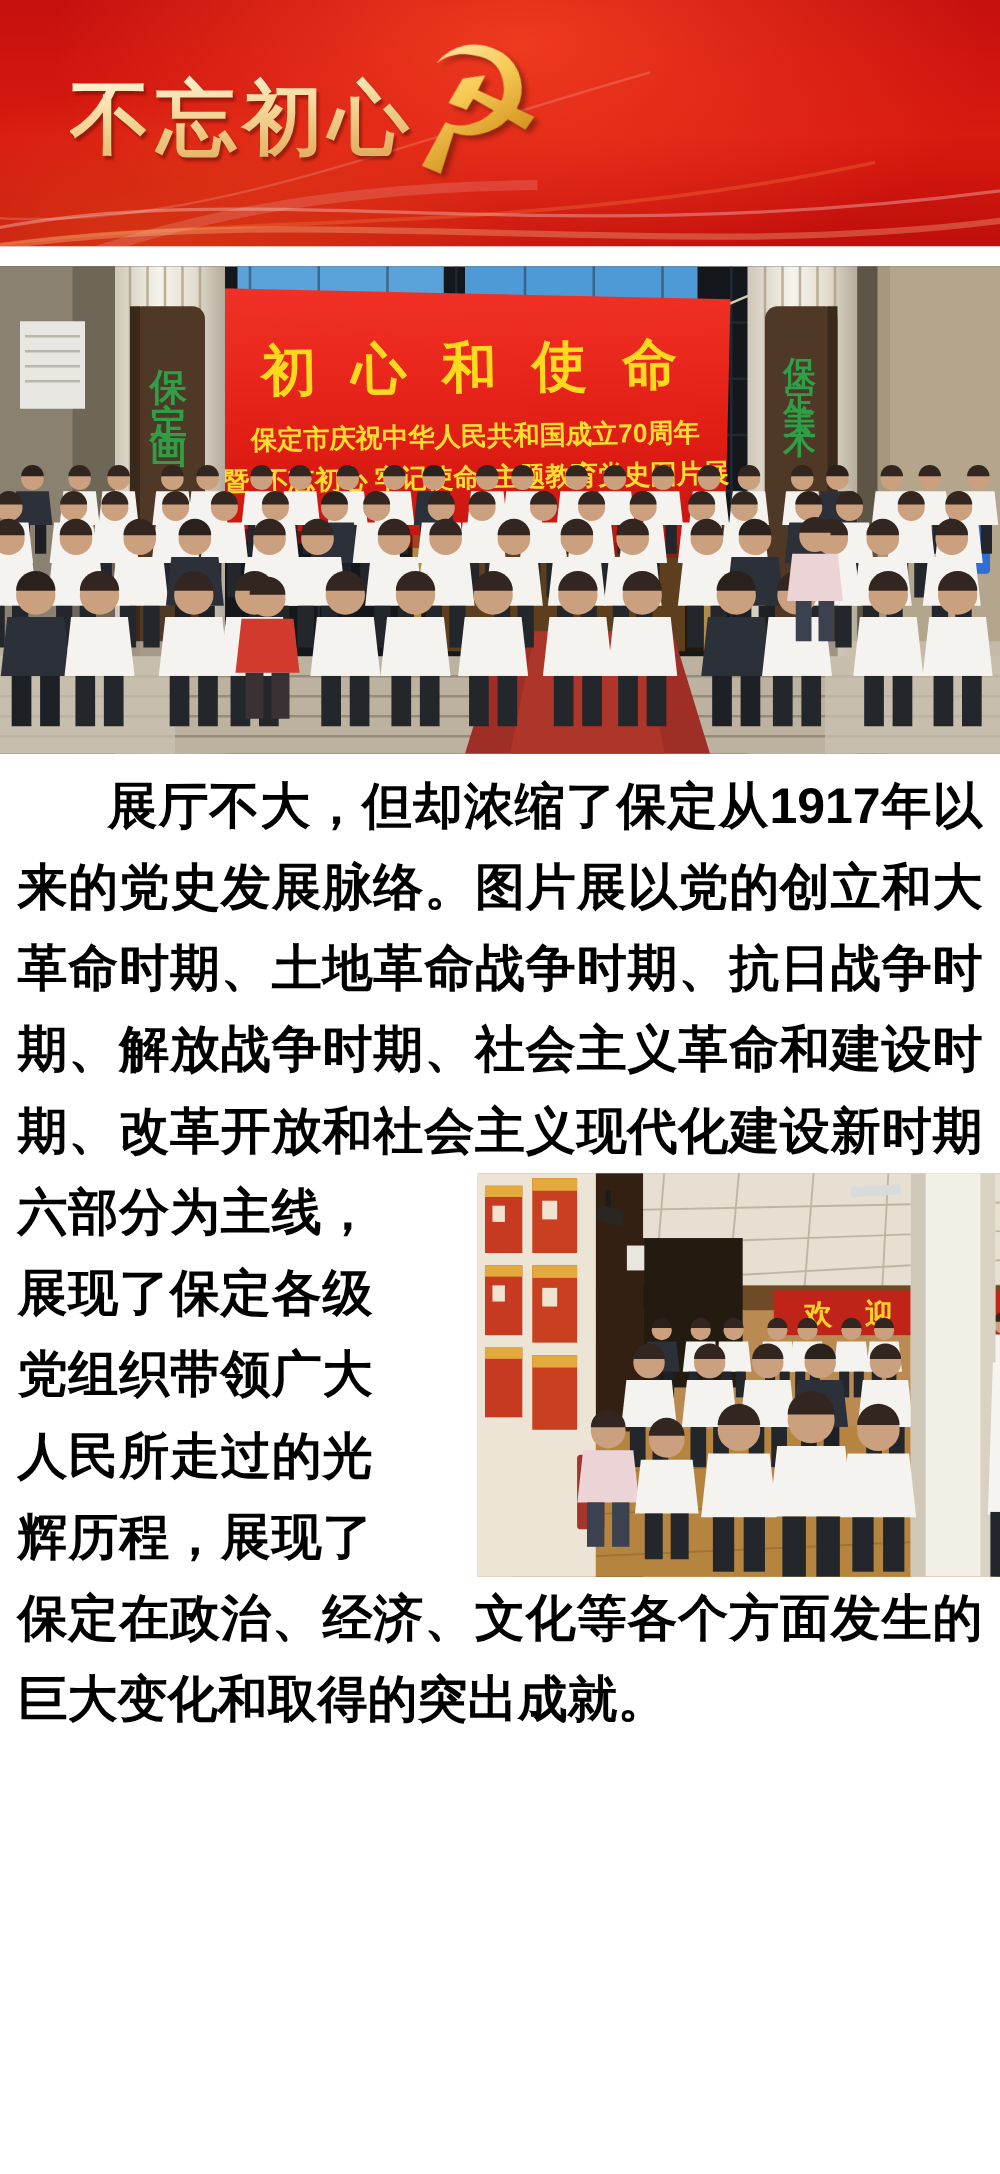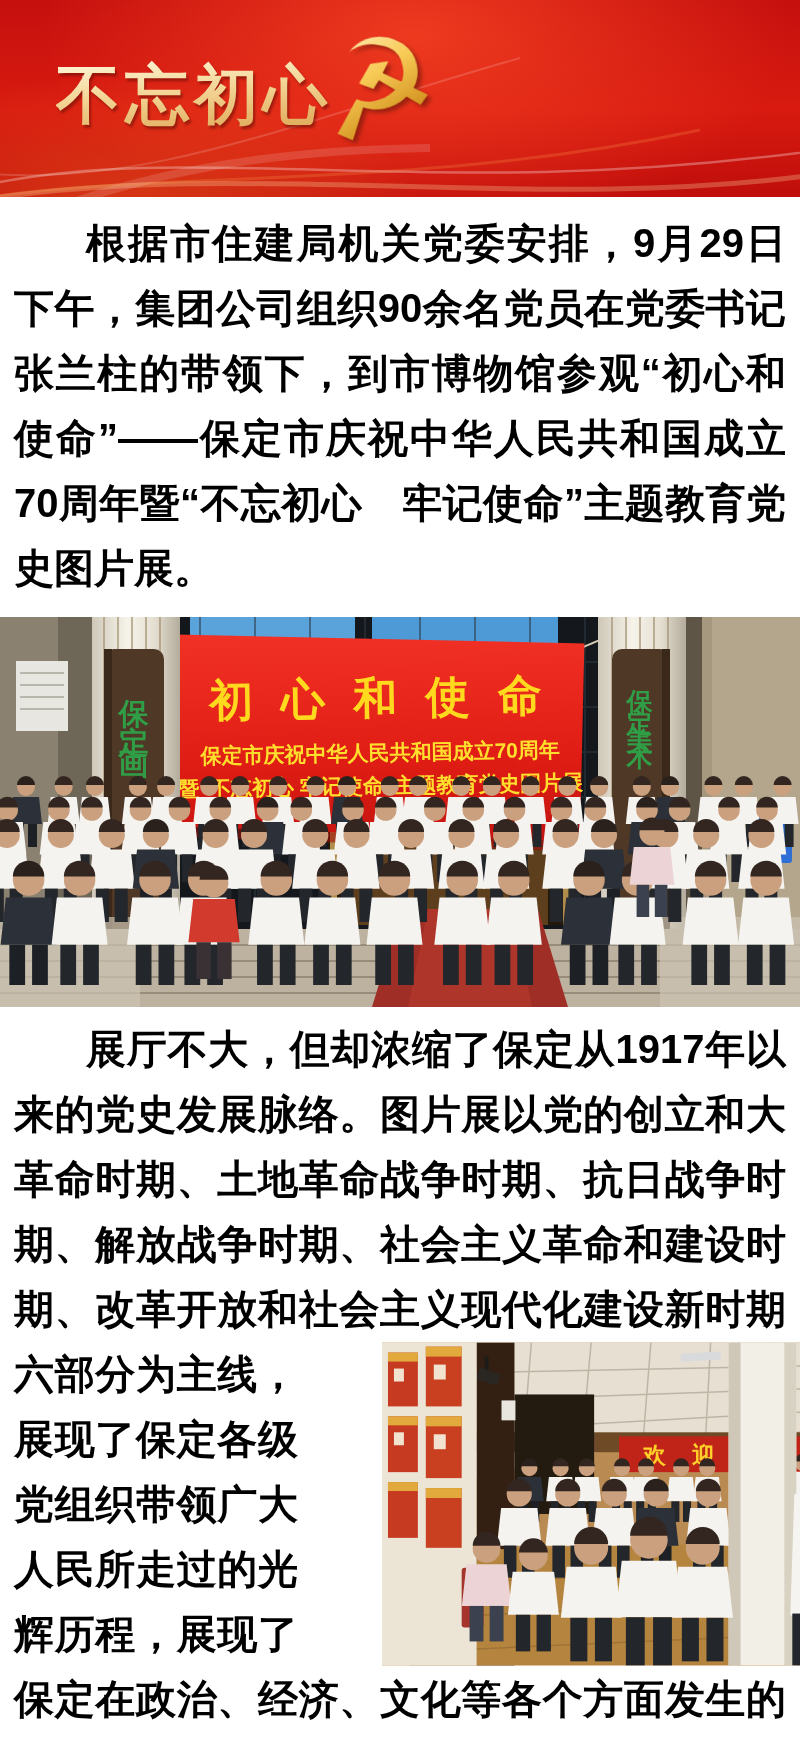--- a/index.html
+++ b/index.html
@@ -55,23 +55,20 @@
       <path d="M-20,186 C 200,138 430,204 820,150" stroke="rgba(255,255,255,.30)" stroke-width="2.5" fill="none"></path>
       <path d="M-20,200 C 250,158 540,214 820,174" stroke="rgba(255,226,170,.28)" stroke-width="5" fill="none"></path>
       <path d="M-30,172 C 140,192 300,120 520,58" stroke="rgba(255,255,255,.16)" stroke-width="2" fill="none"></path>
       <path d="M-20,240 C 110,178 250,150 430,148" stroke="rgba(255,255,255,.14)" stroke-width="8" fill="none"></path>
       <path d="M-10,197 C 180,170 420,190 700,130" stroke="rgba(255,170,80,.22)" stroke-width="3" fill="none"></path>
     </svg>
     <div class="slogan left">不忘初心</div>
     <div class="emblem">☭</div>
   </div>
 
-  <div class="article">
-    <p class="para p1">根据市住建局机关党委安排，9月29日下午，集团公司组织90余名党员在党委书记张兰柱的带领下，到市博物馆参观“初心和使命”——保定市庆祝中华人民共和国成立70周年暨“不忘初心　牢记使命”主题教育党史图片展。</p>
-  </div>
 
   <div class="photo1">
     <svg width="800" height="390" viewBox="0 0 800 390">
       <defs>
         <linearGradient id="bGrad" x1="0" y1="0" x2="0" y2="1">
           <stop offset="0" stop-color="#f23126"></stop>
             <stop offset="0.6" stop-color="#e01d14"></stop>
             <stop offset="1" stop-color="#c41410"></stop>
         </linearGradient>
         <linearGradient id="colGrad" x1="0" y1="0" x2="1" y2="0">

